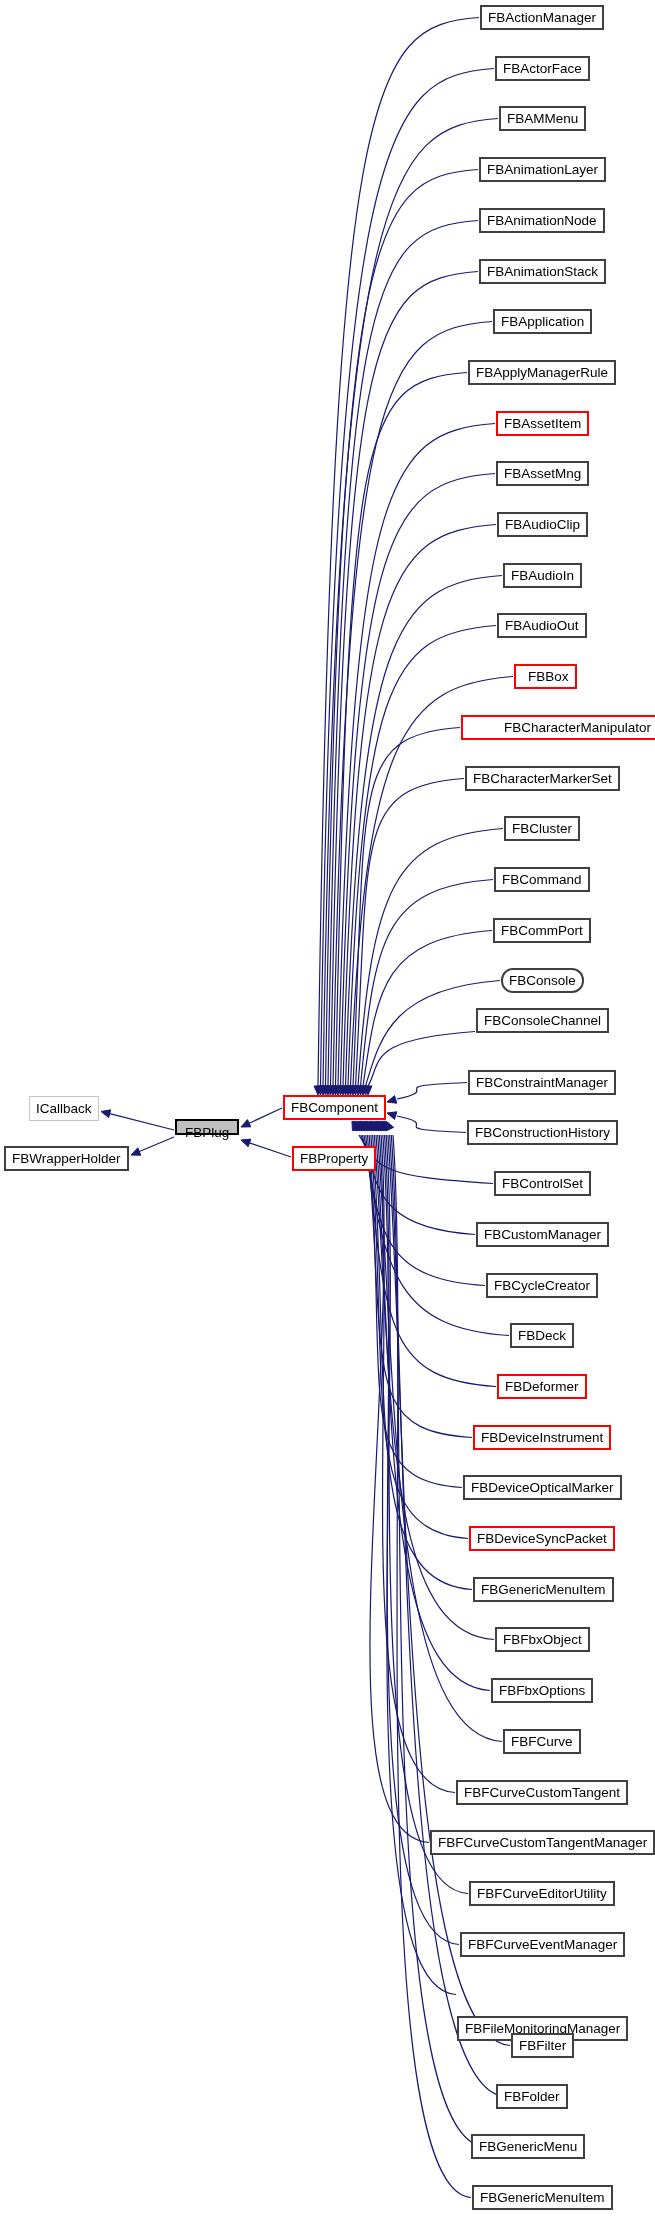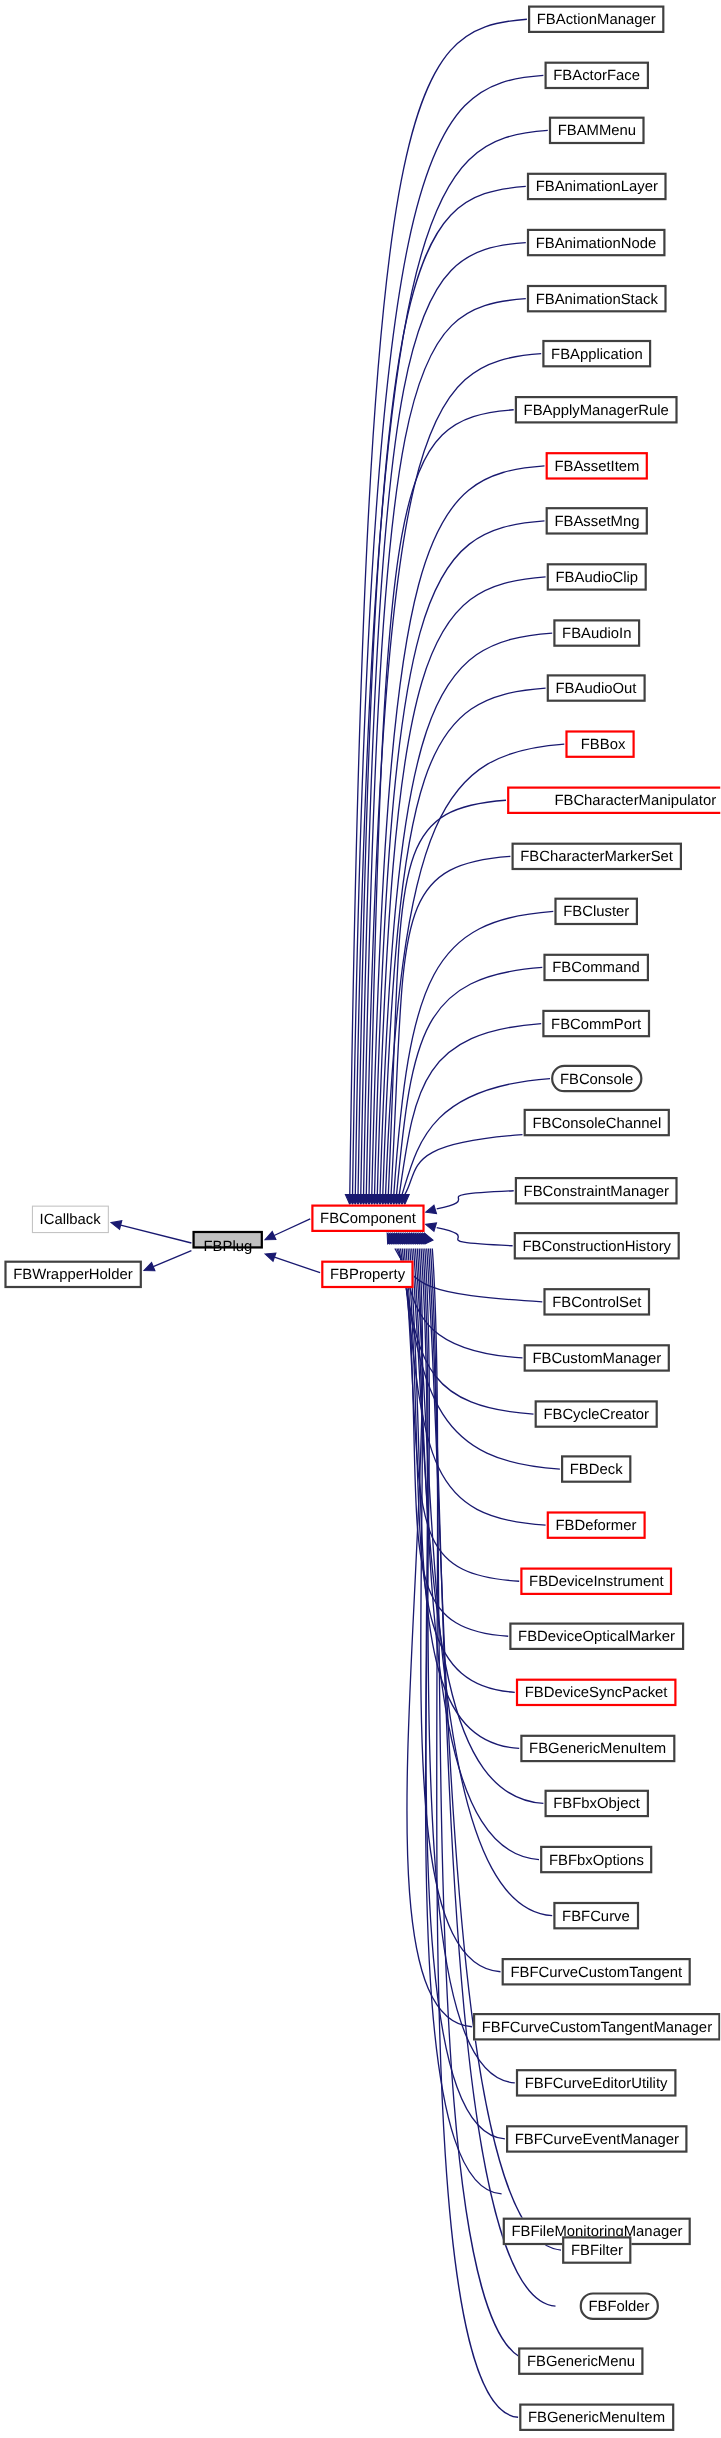--- a/index.html
+++ b/index.html
@@ -189,17 +189,17 @@
       <div class="node derived" style="top: 1577px; left: 473px;">FBGenericMenuItem</div>
       <div class="node derived" style="top: 1627px; left: 495px;">FBFbxObject</div>
       <div class="node derived" style="top: 1678px; left: 491px;">FBFbxOptions</div>
       <div class="node derived" style="top: 1729px; left: 503px;">FBFCurve</div>
       <div class="node derived" style="top: 1780px; left: 456px;">FBFCurveCustomTangent</div>
       <div class="node derived" style="top: 1830px; left: 430px;">FBFCurveCustomTangentManager</div>
       <div class="node derived" style="top: 1881px; left: 469px;">FBFCurveEditorUtility</div>
       <div class="node derived" style="top: 1932px; left: 460px;">FBFCurveEventManager</div>
       <div class="node derived" style="top: 1982px; left: 457px; margin-top: 34px;">FBFileMonitoringManager</div>
       <div class="node derived" style="top: 2033px; left: 511px;">FBFilter</div>
-      <div class="node derived" style="top: 2084px; left: 527px; border-radius: 12px;">FBFolder</div>
+      <div class="node derived" style="top: 2084px; left: 496px;">FBFolder</div>
       <div class="node derived" style="top: 2134px; left: 471px;">FBGenericMenu</div>
       <div class="node derived" style="top: 2185px; left: 472px;">FBGenericMenuItem</div>
     </div>
 </div>
 
 </body></html>

